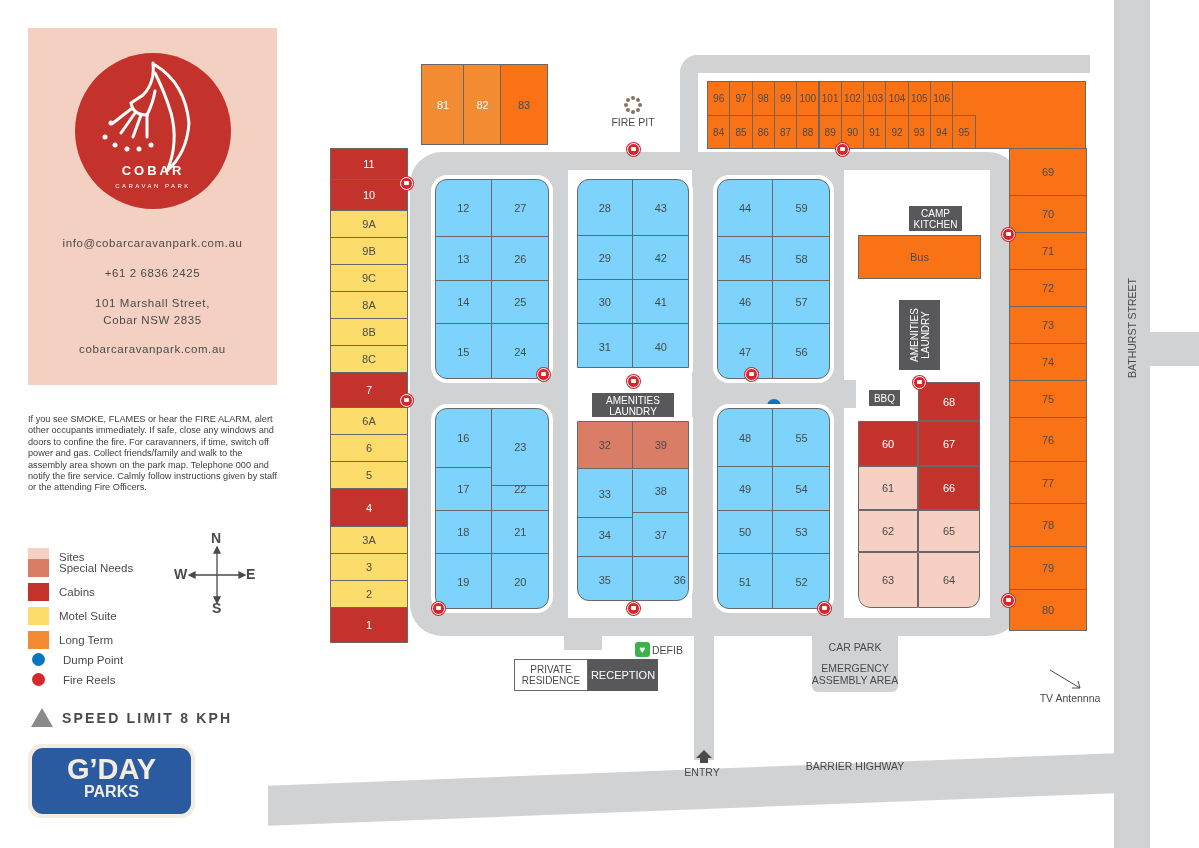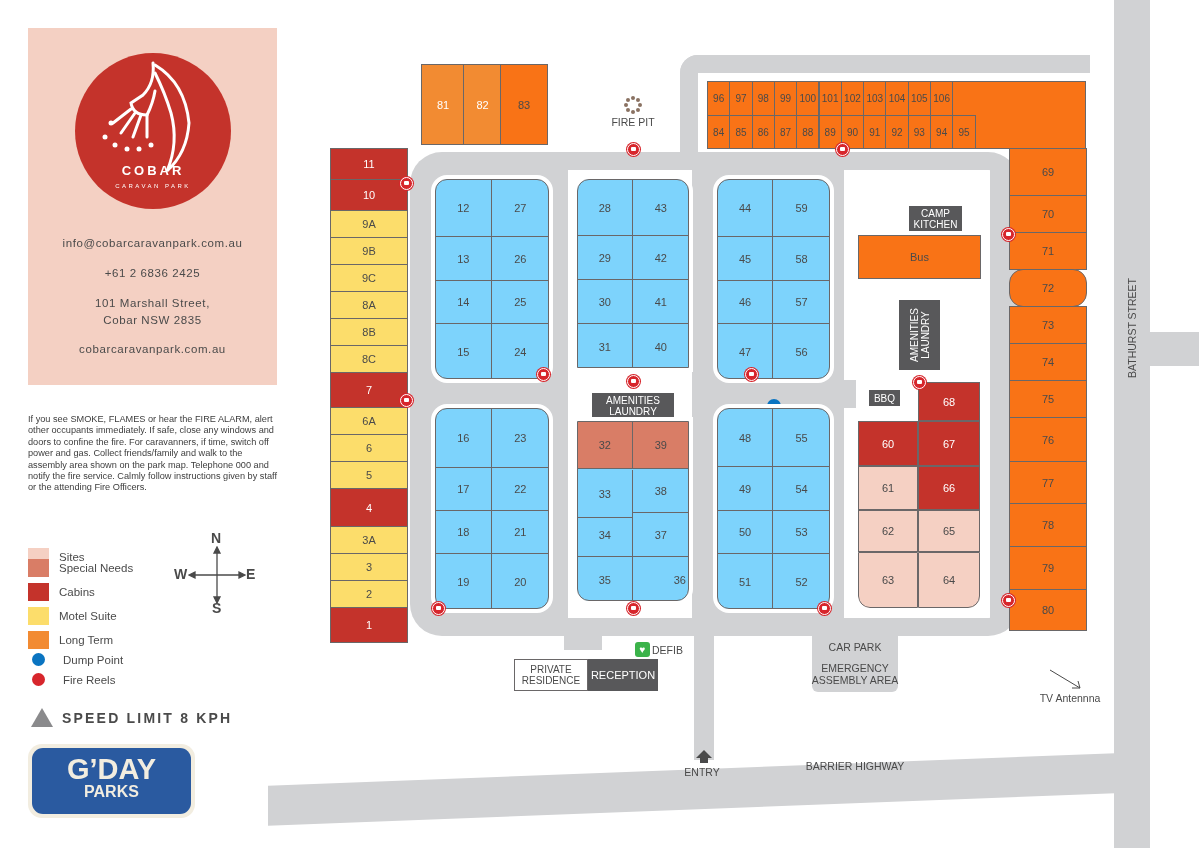--- a/index.html
+++ b/index.html
@@ -235,42 +235,42 @@
 <div class="site" style="left:818.5px;top:115px;width:23.3px;height:34px;font-size:10px;">89</div>
 <div class="site" style="left:840.8px;top:115px;width:23.3px;height:34px;font-size:10px;">90</div>
 <div class="site" style="left:863.1px;top:115px;width:23.3px;height:34px;font-size:10px;">91</div>
 <div class="site" style="left:885.4px;top:115px;width:23.3px;height:34px;font-size:10px;">92</div>
 <div class="site" style="left:907.7px;top:115px;width:23.3px;height:34px;font-size:10px;">93</div>
 <div class="site" style="left:930px;top:115px;width:23.3px;height:34px;font-size:10px;">94</div>
 <div class="site" style="left:952.3px;top:115px;width:23.3px;height:34px;font-size:10px;">95</div>
 <div class="site" style="left:1009px;top:148px;width:78px;height:48px;">69</div>
 <div class="site" style="left:1009px;top:195px;width:78px;height:38px;">70</div>
 <div class="site" style="left:1009px;top:232px;width:78px;height:38px;">71</div>
-<div class="site" style="left:1009px;top:269px;width:78px;height:38px;border-radius:14px;">72</div>
+<div class="site" style="left:1009px;top:269px;width:78px;height:38px;">72</div>
 <div class="site" style="left:1009px;top:306px;width:78px;height:38px;">73</div>
 <div class="site" style="left:1009px;top:343px;width:78px;height:38px;">74</div>
 <div class="site" style="left:1009px;top:380px;width:78px;height:38px;">75</div>
 <div class="site" style="left:1009px;top:417px;width:78px;height:45px;">76</div>
 <div class="site" style="left:1009px;top:461px;width:78px;height:43px;">77</div>
 <div class="site" style="left:1009px;top:503px;width:78px;height:44px;">78</div>
 <div class="site" style="left:1009px;top:546px;width:78px;height:44px;">79</div>
 <div class="site" style="left:1009px;top:589px;width:78px;height:42px;">80</div>
 <div class="block" style="left:435px;top:179px;width:114px;height:200px;">
     <div class="cell" style="left:0px;top:0px;width:55.5px;height:57px;">12</div>
     <div class="cell" style="left:55.5px;top:0px;width:57.5px;height:57px;border-right:none;">27</div>
     <div class="cell" style="left:0px;top:57px;width:55.5px;height:44px;">13</div>
     <div class="cell" style="left:55.5px;top:57px;width:57.5px;height:44px;border-right:none;">26</div>
     <div class="cell" style="left:0px;top:101px;width:55.5px;height:43px;">14</div>
     <div class="cell" style="left:55.5px;top:101px;width:57.5px;height:43px;border-right:none;">25</div>
     <div class="cell" style="left:0px;top:144px;width:55.5px;height:56px;border-bottom:none;">15</div>
     <div class="cell" style="left:55.5px;top:144px;width:57.5px;height:56px;border-right:none;border-bottom:none;">24</div>
   </div>
 <div class="block" style="left:435px;top:408px;width:114px;height:201px;">
     <div class="cell" style="left:0px;top:0px;width:55.5px;height:59px;">16</div>
-    <div class="cell" style="left:55.5px;top:0px;width:57.5px;height:59px;border-right:none;">23</div>
+    <div class="cell" style="left:55.5px;top:0px;width:57.5px;height:77px;border-right:none;">23</div>
     <div class="cell" style="left:0px;top:59px;width:55.5px;height:43px;">17</div>
     <div class="cell" style="left:55.5px;top:59px;width:57.5px;height:43px;border-right:none;">22</div>
     <div class="cell" style="left:0px;top:102px;width:55.5px;height:43px;">18</div>
     <div class="cell" style="left:55.5px;top:102px;width:57.5px;height:43px;border-right:none;">21</div>
     <div class="cell" style="left:0px;top:145px;width:55.5px;height:56px;border-bottom:none;">19</div>
     <div class="cell" style="left:55.5px;top:145px;width:57.5px;height:56px;border-right:none;border-bottom:none;">20</div>
   </div>
 <div class="block" style="left: 577px; top: 179px; width: 112px; height: 189px; border-radius: 12px 12px 0px 0px;">
     <div class="cell" style="left:0px;top:0px;width:54.5px;height:56px;">28</div>
     <div class="cell" style="left:54.5px;top:0px;width:56.5px;height:56px;border-right:none;">43</div>

